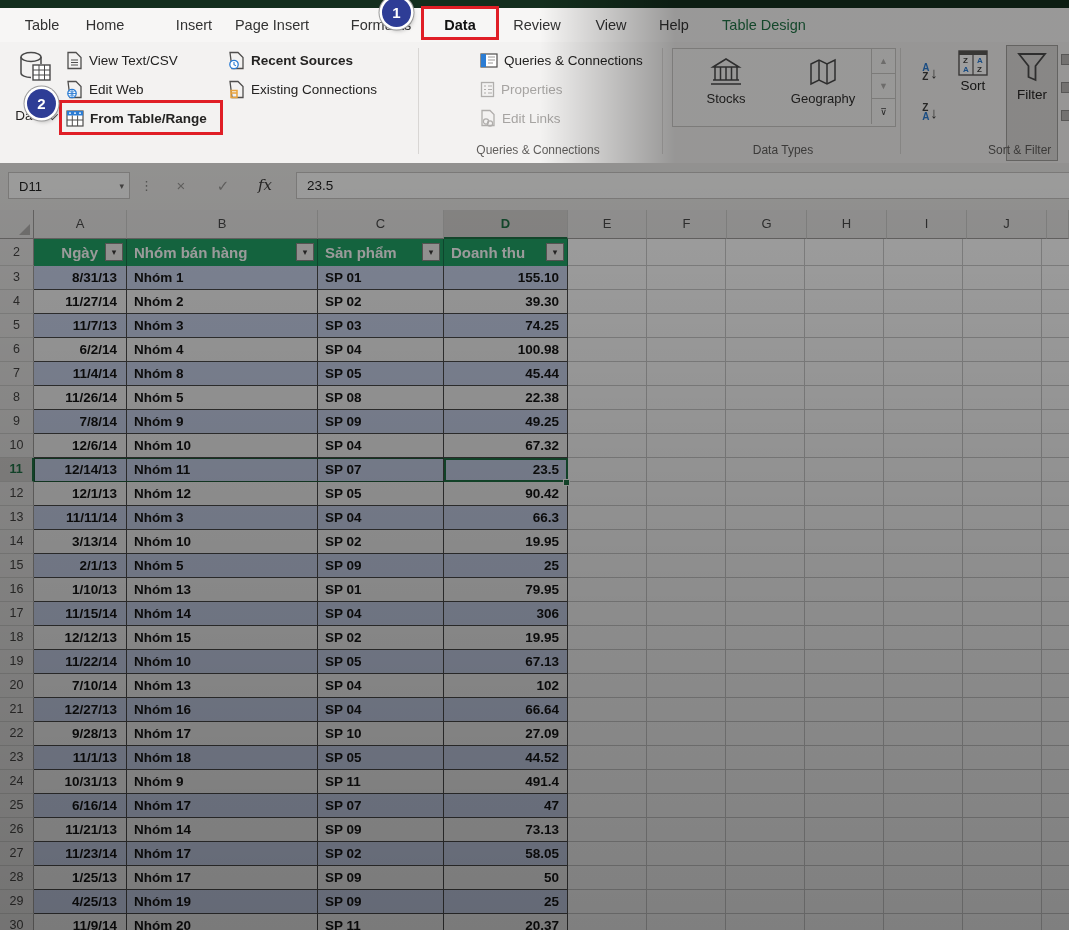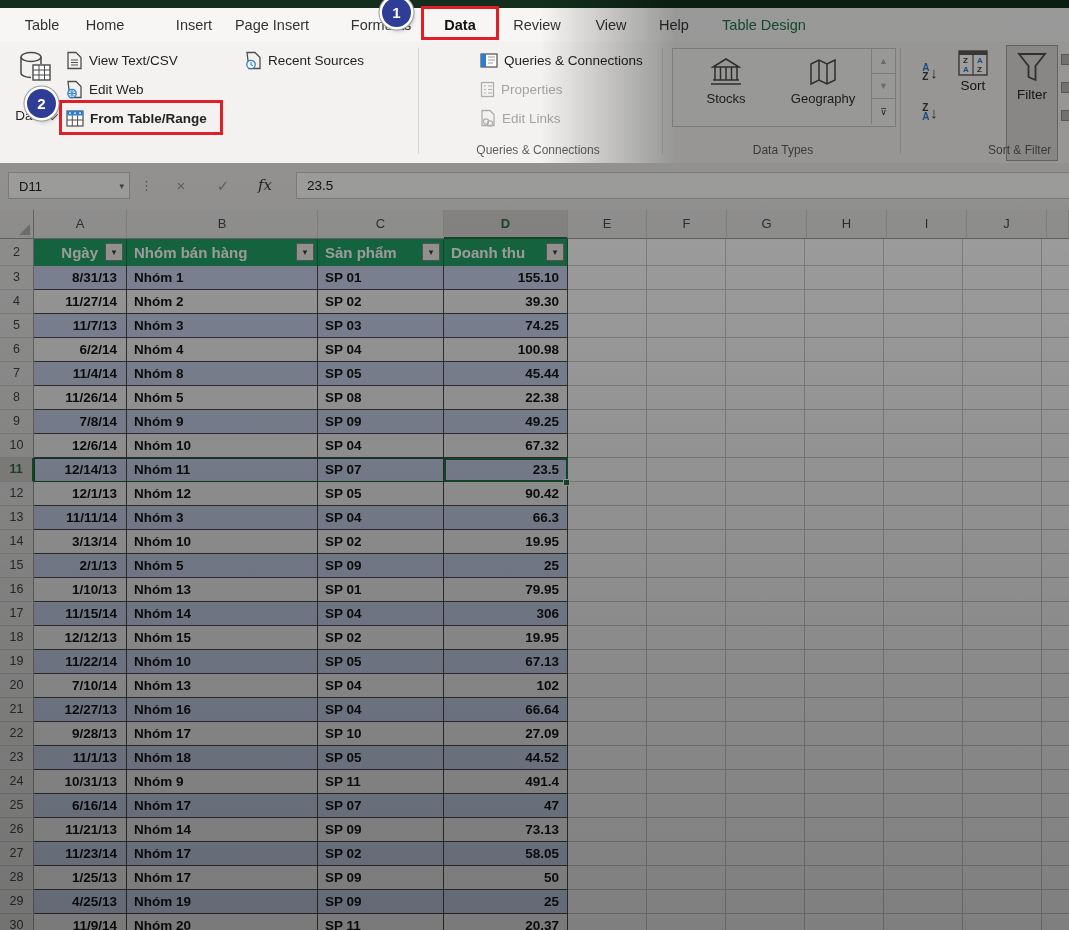--- a/index.html
+++ b/index.html
@@ -160,27 +160,35 @@
     <div class="smallbtn" style="left:66px;top:62px;font-weight:bold;">
       <svg width="18" height="17" viewBox="0 0 18 17">
         <rect x="1" y="1" width="16" height="15" fill="#fff" stroke="#4f4e4d" stroke-width="1.2"></rect>
         <rect x="1" y="1" width="16" height="4.5" fill="#2b7cd3"></rect>
         <path d="M1 10 h16 M6.3 5.5 v10.5 M11.6 5.5 v10.5" stroke="#4f4e4d" stroke-width="1"></path>
         <path d="M3 3.2 h2 M8 3.2 h2 M13 3.2 h2" stroke="#fff" stroke-width="1.2"></path>
       </svg>
       <span>From Table/Range</span>
     </div>
 
-    <div class="smallbtn" style="left:245px;top:4px;">
+    <div class="smallbtn" style="left:228px;top:4px;font-weight:bold;">
       <svg width="17" height="19" viewBox="0 0 17 19">
         <path d="M2 1.5 h8 l5 5 V17.5 H4 Z" class="docpath"></path>
         <circle cx="6" cy="13.5" r="4.2" fill="#fff" stroke="#2b7cd3" stroke-width="1.3"></circle>
         <path d="M6 11 v2.7 l2 1.2" fill="none" stroke="#2b7cd3" stroke-width="1.1"></path>
       </svg>
       <span>Recent Sources</span>
+    </div>
+    <div class="smallbtn" style="left:228px;top:33px;">
+      <svg width="17" height="19" viewBox="0 0 17 19">
+        <path d="M2 1.5 h8 l5 5 V17.5 H4 Z" class="docpath"></path>
+        <path d="M3 10.5 h6 v7 h-6 z" class="orangebit"></path>
+        <path d="M3 13 h6" class="orangebit"></path>
+      </svg>
+      <span>Existing Connections</span>
     </div>
 
     <div class="rsep" style="left:418px;"></div>
 
 
     <div class="smallbtn" style="left:480px;top:4px;">
       <svg width="18" height="15" viewBox="0 0 18 15">
         <rect x="1" y="1" width="16" height="13" fill="#fff" stroke="#4f4e4d" stroke-width="1.2"></rect>
         <rect x="1" y="1" width="5" height="13" fill="#2b7cd3"></rect>
         <path d="M8 4 h7 M8 7 h7 M8 10 h5" stroke="#9a9896" stroke-width="1"></path>

